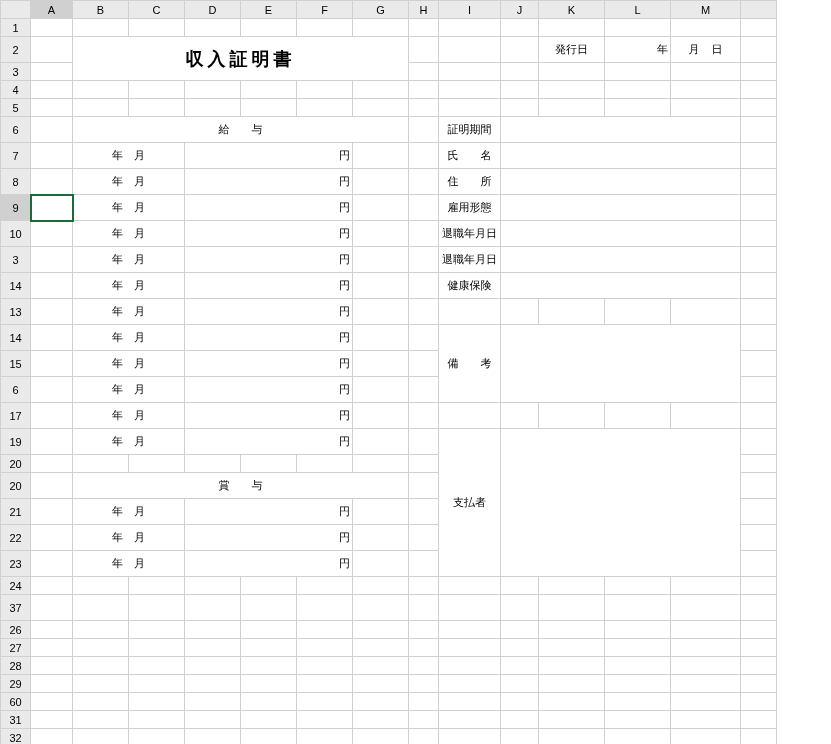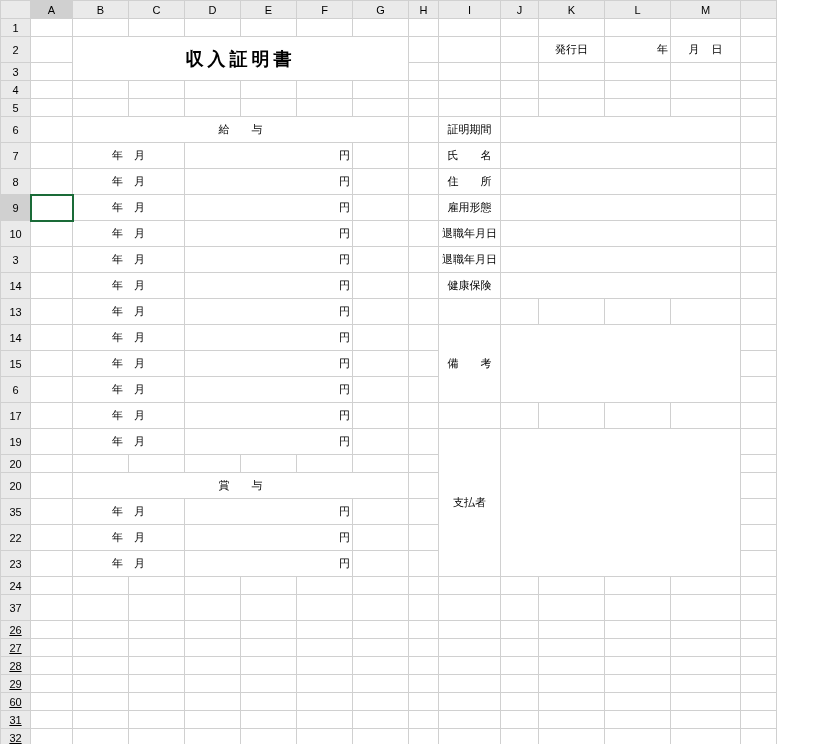--- a/index.html
+++ b/index.html
@@ -23,21 +23,21 @@
   overflow: hidden;
   white-space: nowrap;
 }
 th {
   background: #eaeaea;
   font-weight: normal;
 }
 .corner { background: #eaeaea; }
 .rowh { width: 30px; text-align: center; }
 .tall { height: 26px; }
-.short { height: 14px; text-decoration: underline; }
+.short { height: 14px; }
 .title { font-size: 18px; letter-spacing: 4px; font-weight: 700; margin-left: 6px; }
 .sel { background: #fff; outline: 2px solid #1a6b38; outline-offset: -1px; }
 .hdr-sel { background: #d0d0d0; }
 </style>
 </head>
 <body>
 
 <div class="sheet">
 <table>
 <colgroup>
@@ -327,21 +327,21 @@
 
 <tr class="tall">
           <th class="rowh">20</th>
 <td></td>
 <td colspan="6">賞　　与</td>
 <td></td>
           <td></td>
         </tr>
 
 <tr class="tall">
-          <th class="rowh">35</th>
+          <th class="rowh">21</th>
 <td></td>
 <td colspan="2"><span>年</span>　<span>月</span></td>
 <td colspan="3" style="text-align:right">円</td>
 <td></td>
           <td></td>
           <td></td>
         </tr>
 
 <tr class="tall">
           <th class="rowh">22</th>

